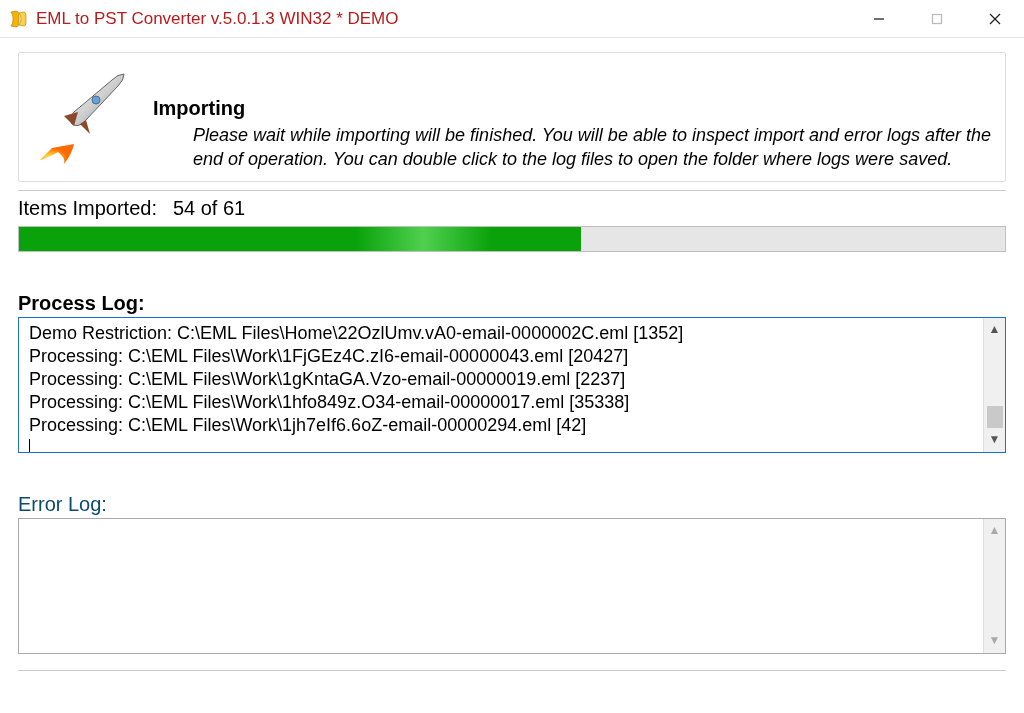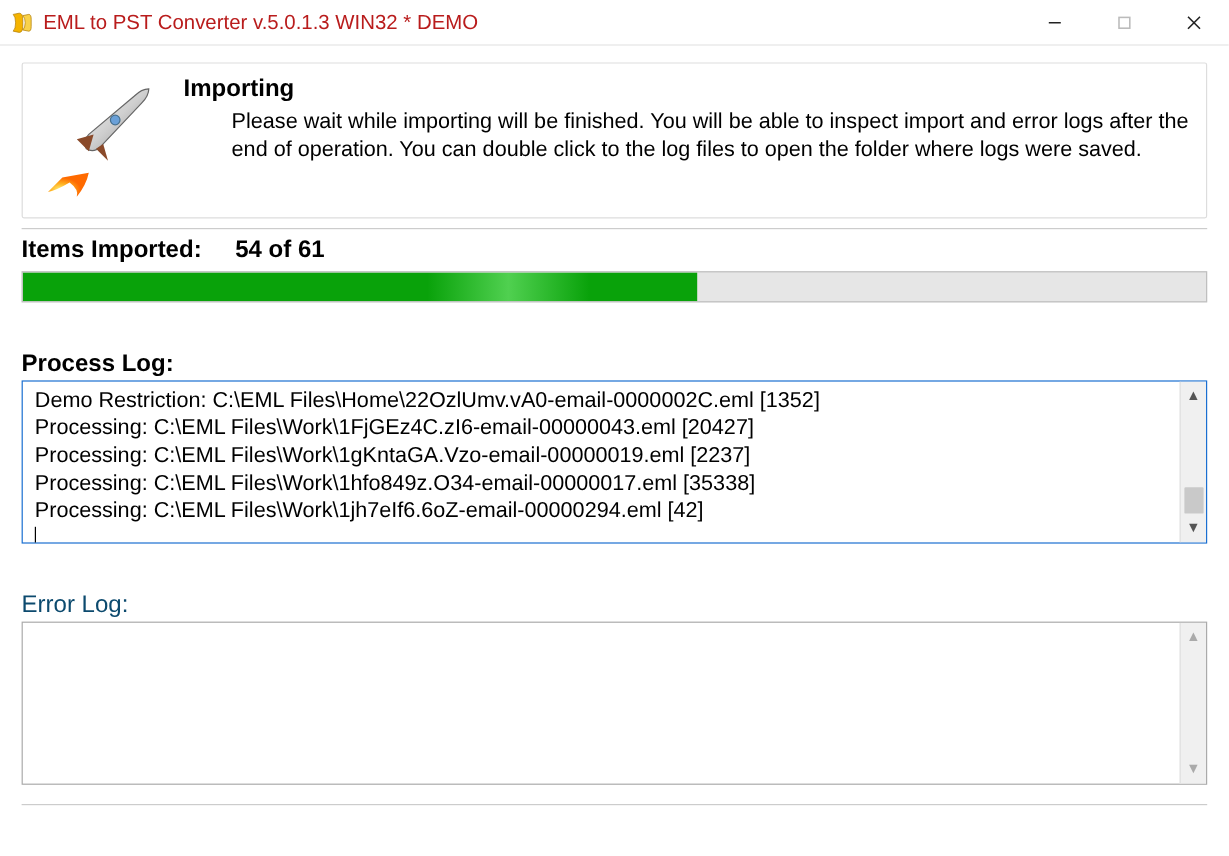--- a/index.html
+++ b/index.html
@@ -43,46 +43,48 @@
   .content {
     padding: 14px 18px 0 18px;
   }
   .banner {
     display: flex;
     border: 1px solid #ddd;
     border-radius: 2px;
     padding: 8px 10px 10px 6px;
     background: #fff;
     gap: 10px;
+    align-items: flex-end;
   }
   .banner .rocket {
     width: 118px; height: 110px;
     display: flex; align-items: center; justify-content: center;
     flex: 0 0 auto;
   }
   .banner-text { padding-top: 2px; }
   .banner-text .heading {
     font-size: 20px; font-weight: 700;
     margin-bottom: 4px;
   }
   .banner-text .desc {
     font-size: 18px;
     line-height: 1.3;
     padding-left: 40px;
+    font-style: italic;
   }
 
   .divider {
     height: 1px;
     background: #ccc;
     margin: 8px 0 6px 0;
   }
 
   .items-row {
-    font-size: 20px; font-weight: 700;
-    display: flex; gap: 28px;
+    font-size: 20px; font-weight: 400;
+    display: flex; gap: 16px;
     margin-bottom: 6px;
   }
   .progressbar {
     height: 26px;
     border: 1px solid #bfbfbf;
     background: #e6e6e6;
     position: relative;
     overflow: hidden;
     margin-bottom: 14px;
   }

